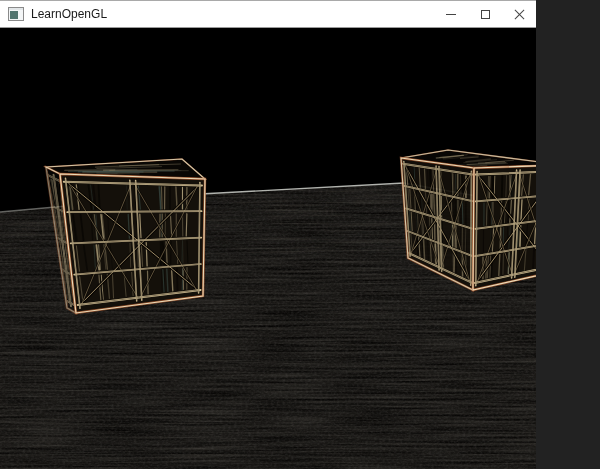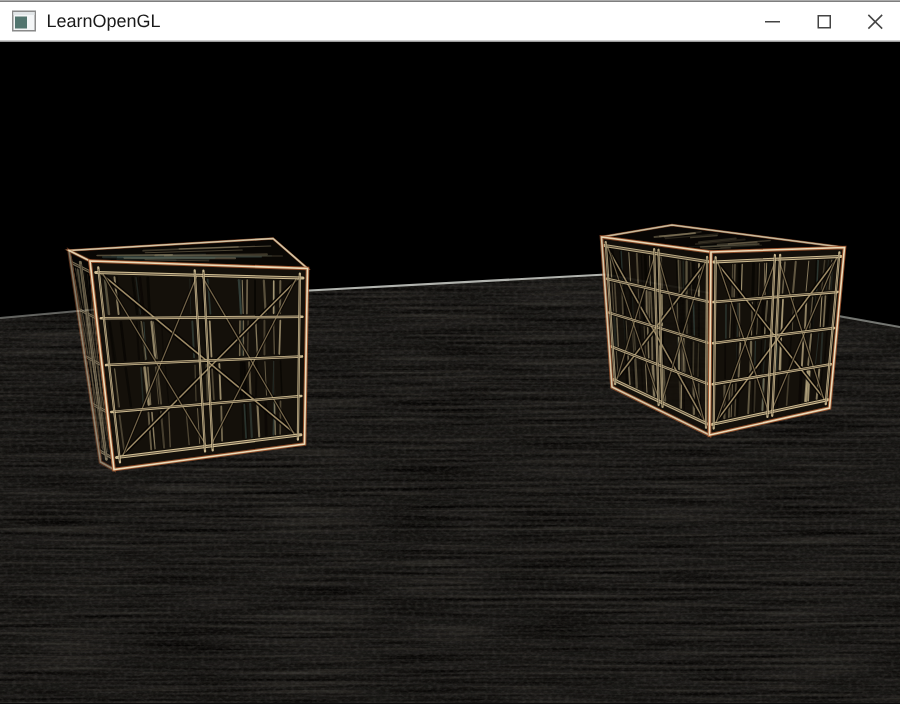--- a/index.html
+++ b/index.html
@@ -1,17 +1,17 @@
 <!DOCTYPE html>
 <html><head>
 <meta charset="utf-8">
 <style>
   html,body{margin:0;padding:0;background:#222;}
   .window{
-    width:600px;height:469px;box-sizing:border-box;
+    width:536px;height:469px;box-sizing:border-box;
     border-top:1px solid #a9a9a9;
     font-family:"Liberation Sans", sans-serif;
     position:relative;overflow:hidden;background:#000;
   }
   .titlebar{
     height:27px;background:#ffffff;display:flex;align-items:center;
     border-bottom:1px solid #9b9b9b;box-sizing:border-box;
     user-select:none;
   }
   .appicon{

